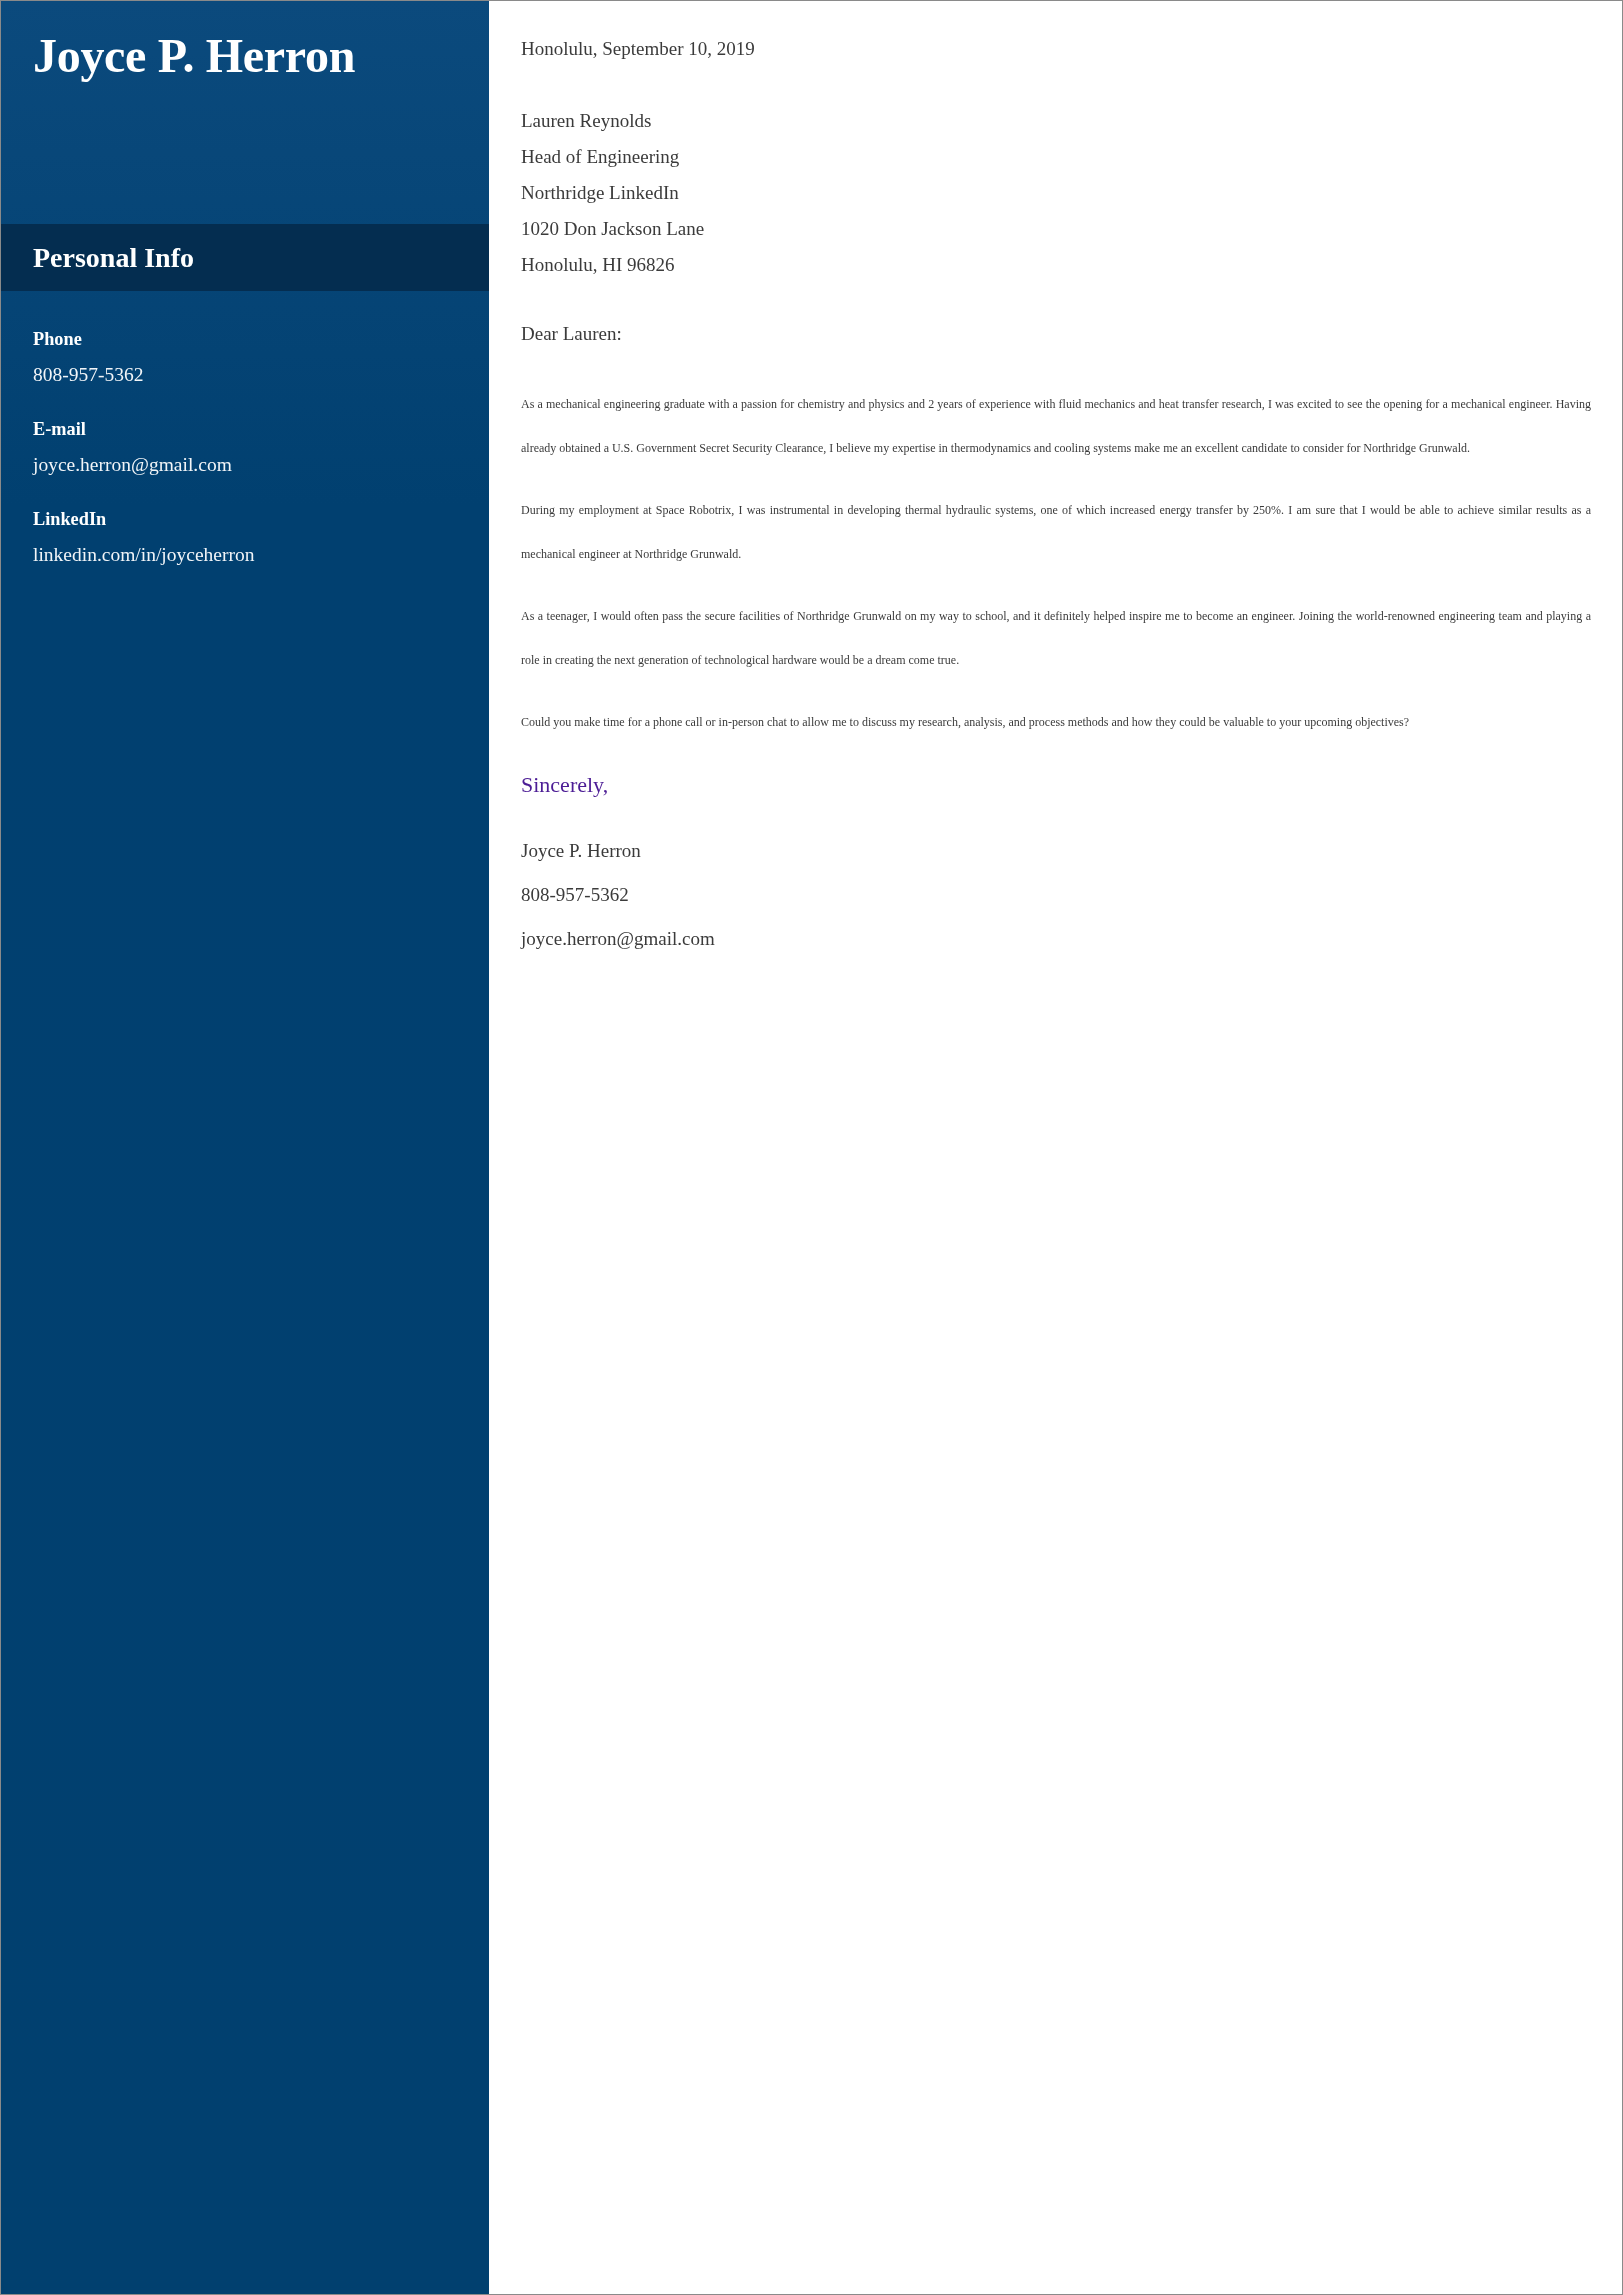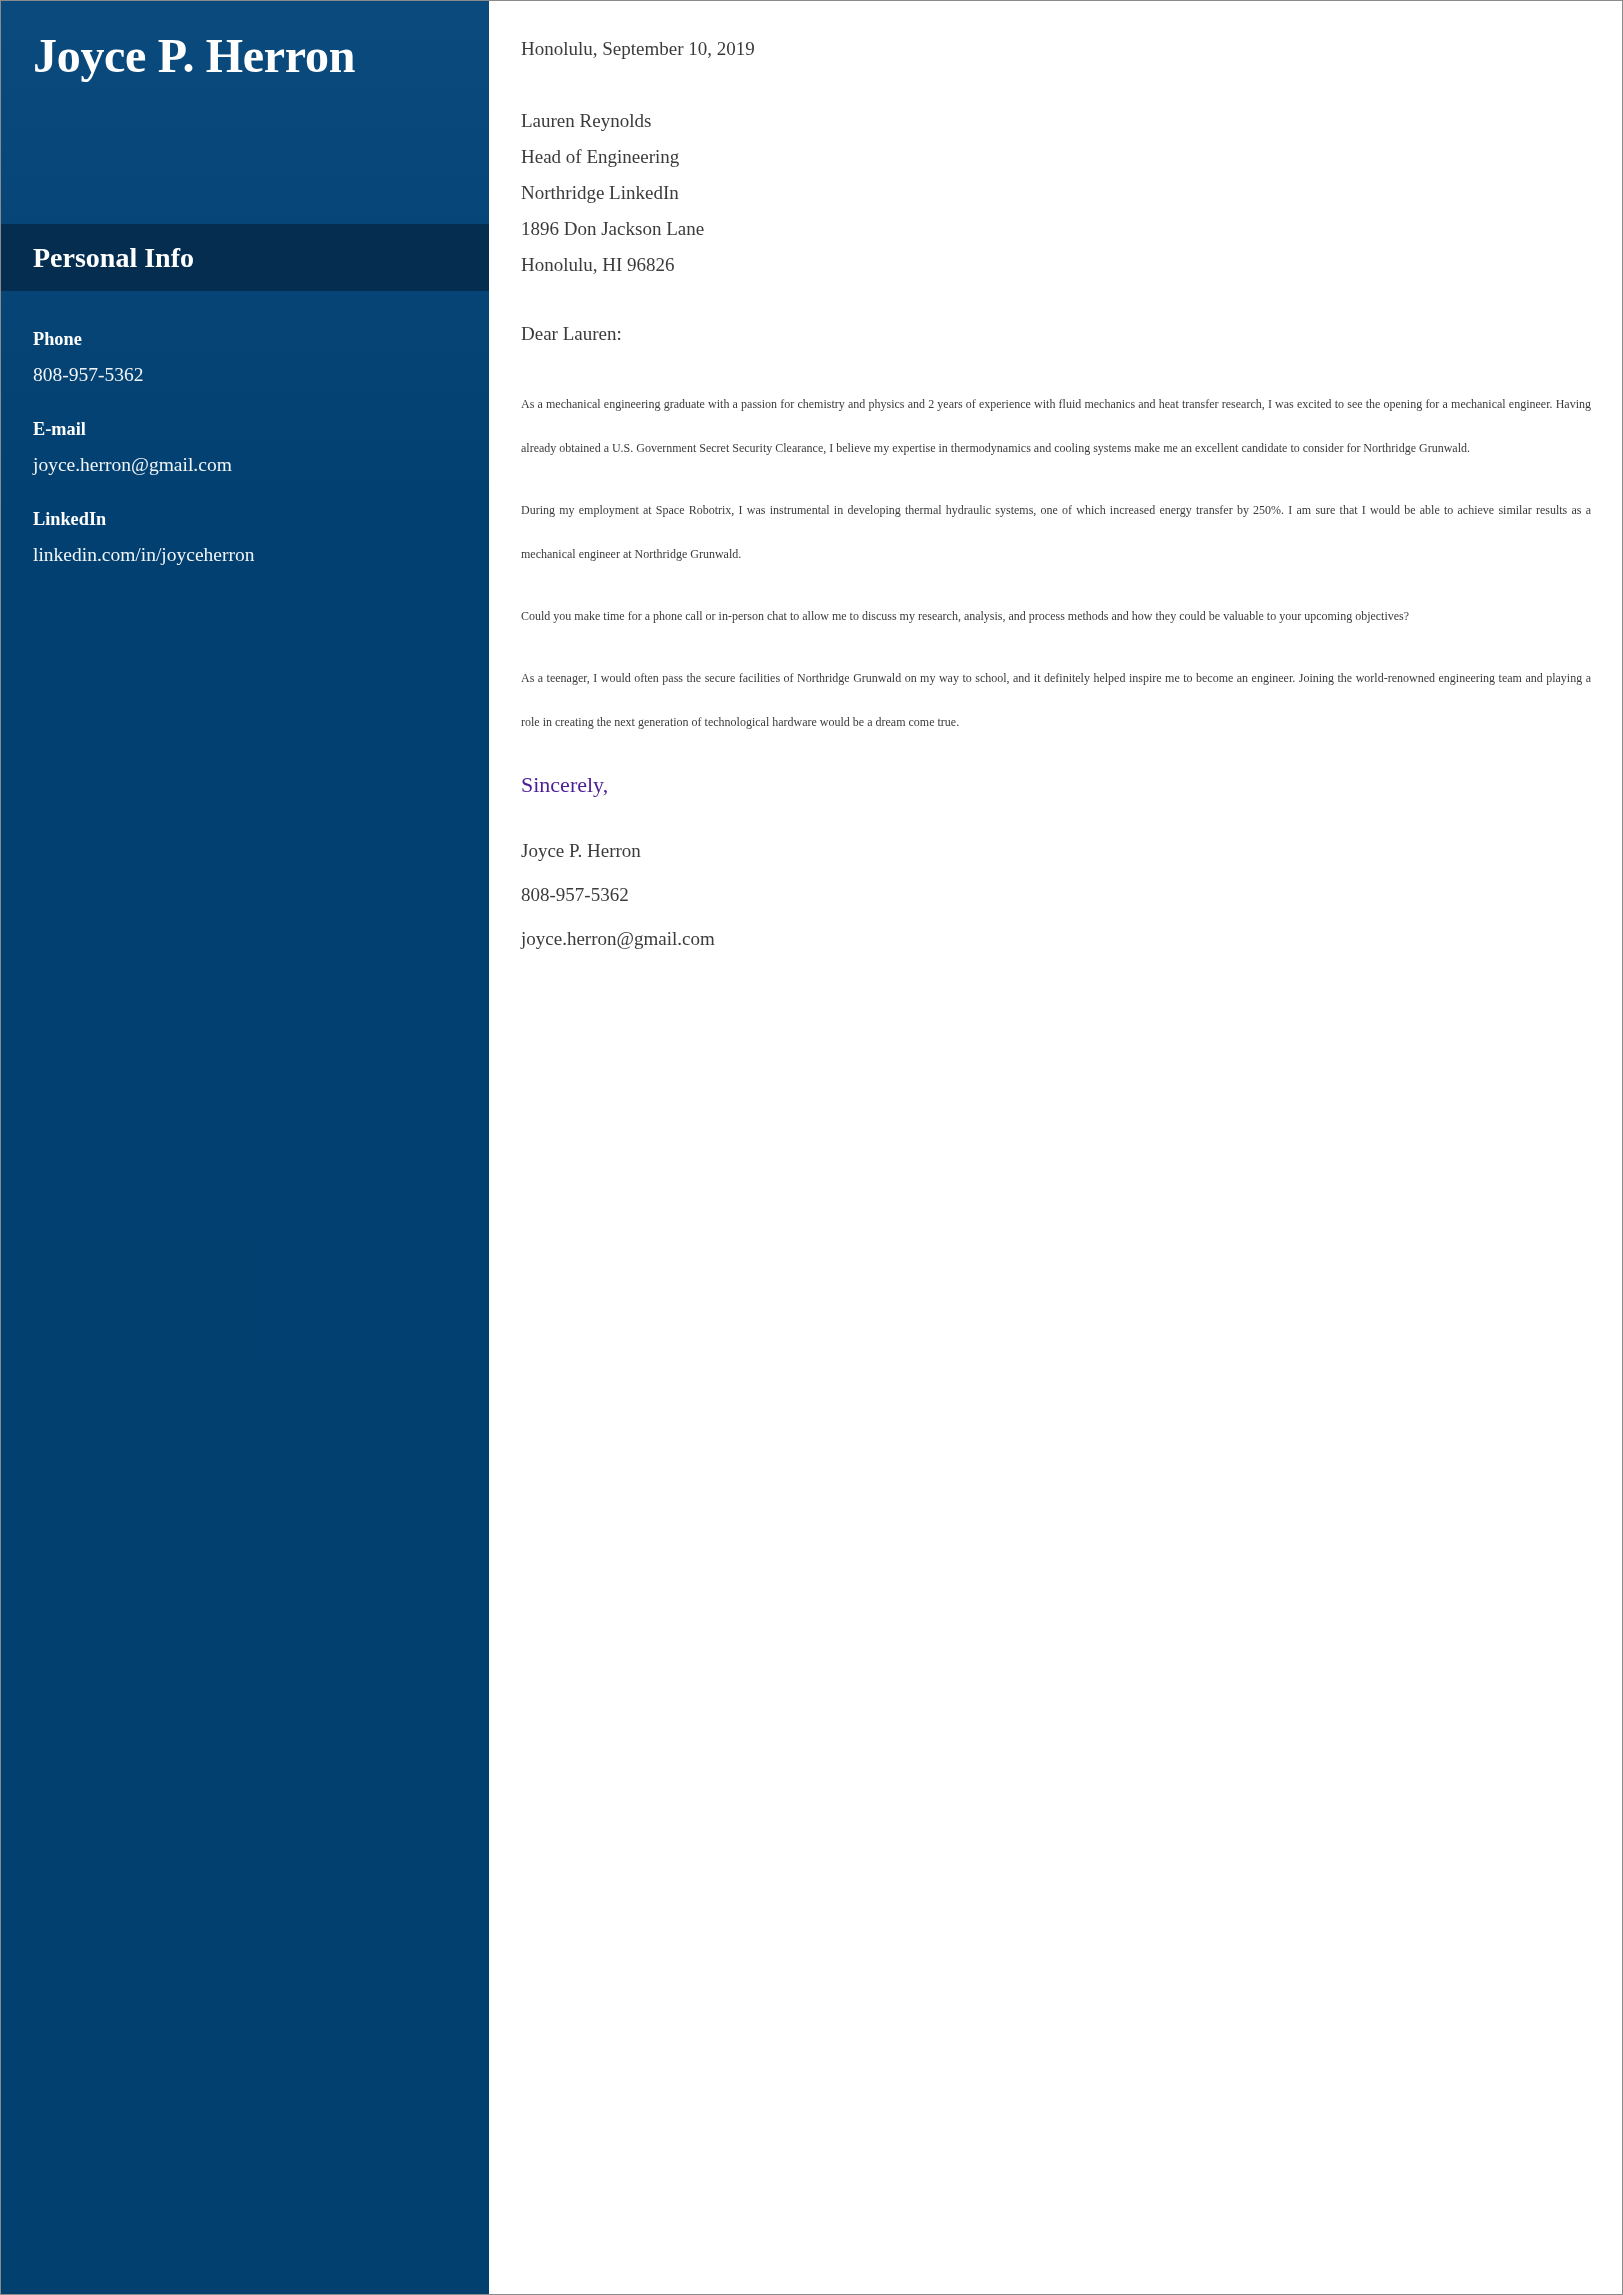--- a/index.html
+++ b/index.html
@@ -191,30 +191,30 @@
 
   <main class="letter">
     <div class="letter-inner">
 
       <p class="letter-date">Honolulu, September 10, 2019</p>
 
       <div class="recipient">
         <p class="recipient-line">Lauren Reynolds</p>
         <p class="recipient-line">Head of Engineering</p>
         <p class="recipient-line">Northridge LinkedIn</p>
-        <p class="recipient-line">1896 Don Jackson Lane</p>
+        <p class="recipient-line">1020 Don Jackson Lane</p>
         <p class="recipient-line">Honolulu, HI 96826</p>
       </div>
 
       <p class="salutation">Dear Lauren:</p>
 
       <p class="body-paragraph first">As a mechanical engineering graduate with a passion for chemistry and physics and 2 years of experience with fluid mechanics and heat transfer research, I was excited to see the opening for a mechanical engineer. Having already obtained a U.S. Government Secret Security Clearance, I believe my expertise in thermodynamics and cooling systems make me an excellent candidate to consider for Northridge Grunwald.</p>
       <p class="body-paragraph">During my employment at Space Robotrix, I was instrumental in developing thermal hydraulic systems, one of which increased energy transfer by 250%. I am sure that I would be able to achieve similar results as a mechanical engineer at Northridge Grunwald.</p>
+      <p class="body-paragraph">As a teenager, I would often pass the secure facilities of Northridge Grunwald on my way to school, and it definitely helped inspire me to become an engineer. Joining the world-renowned engineering team and playing a role in creating the next generation of technological hardware would be a dream come true.</p>
       <p class="body-paragraph">Could you make time for a phone call or in-person chat to allow me to discuss my research, analysis, and process methods and how they could be valuable to your upcoming objectives?</p>
-      <p class="body-paragraph">As a teenager, I would often pass the secure facilities of Northridge Grunwald on my way to school, and it definitely helped inspire me to become an engineer. Joining the world-renowned engineering team and playing a role in creating the next generation of technological hardware would be a dream come true.</p>
 
       <p class="closing">Sincerely,</p>
 
       <div class="signature">
         <p class="signature-line">Joyce P. Herron</p>
         <p class="signature-line">808-957-5362</p>
         <p class="signature-line">joyce.herron@gmail.com</p>
       </div>
 
     </div>

